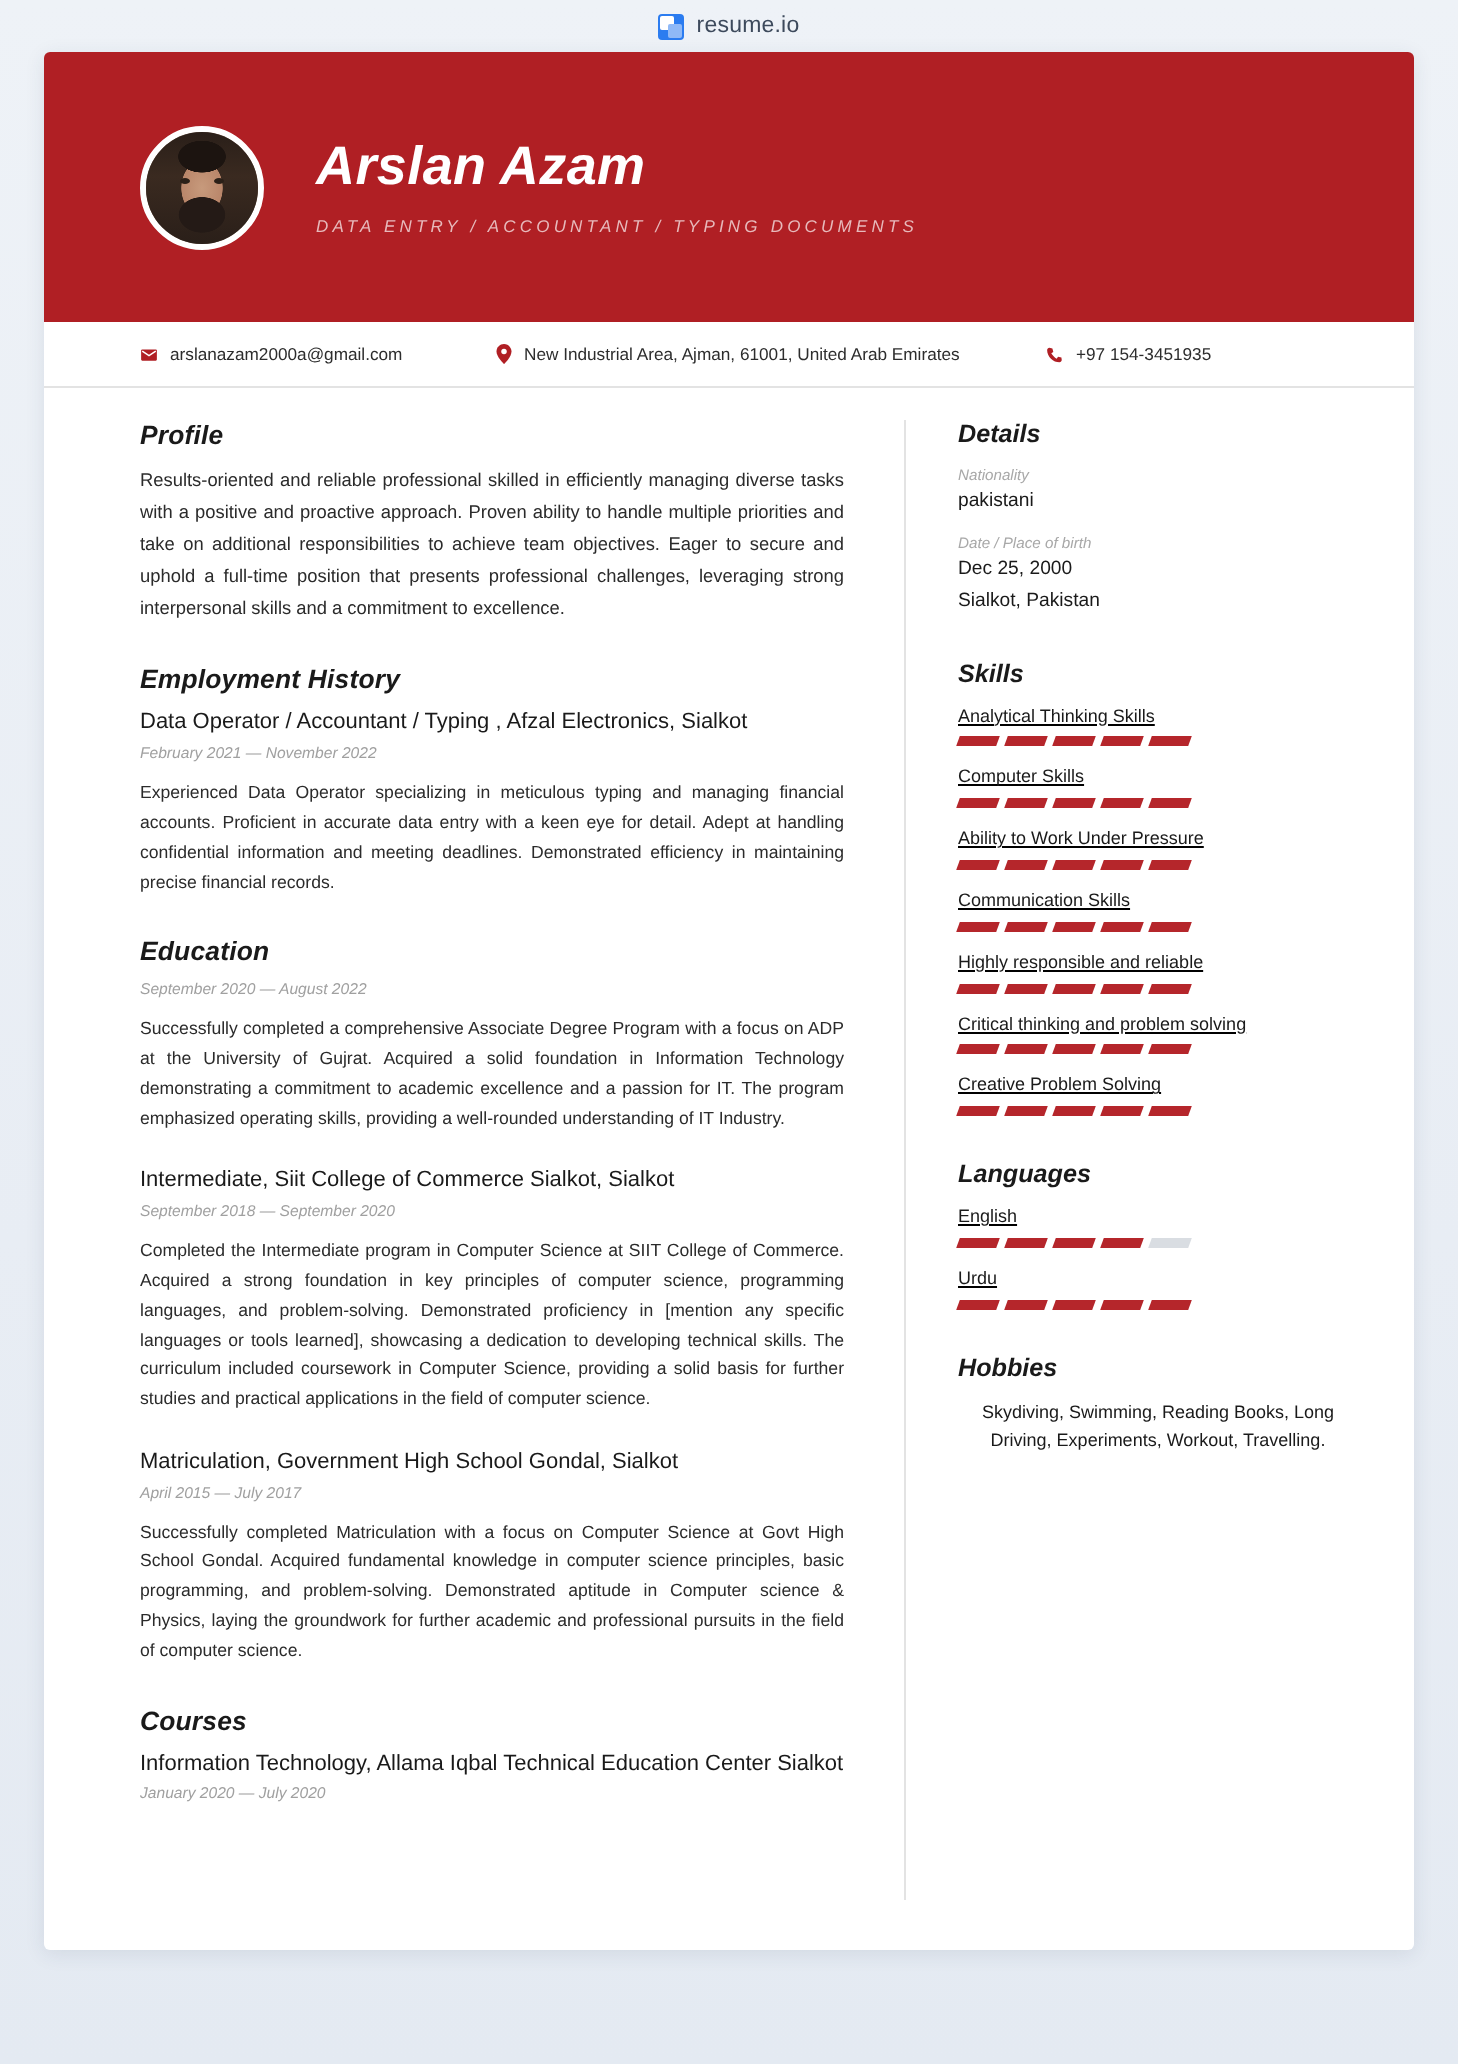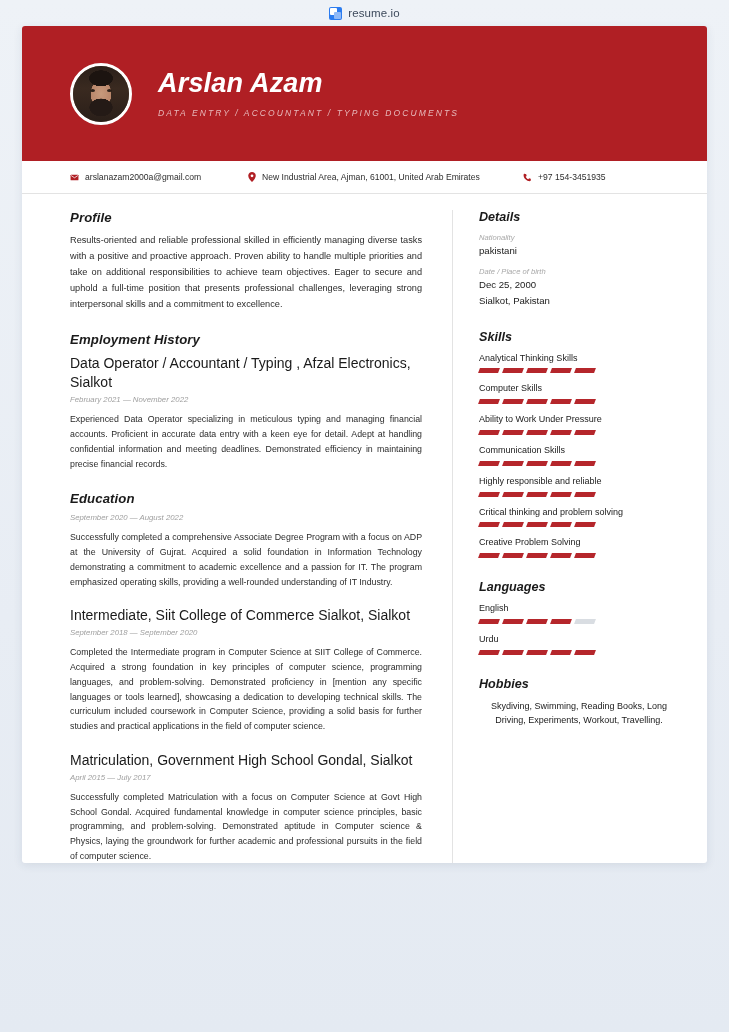--- a/index.html
+++ b/index.html
@@ -14,21 +14,21 @@
     gap: 6px;
   }
   .brand-logo { width: 13px; height: 13px; position: relative; display:inline-block;}
   .brand-logo .sq1{position:absolute;left:0;top:0;width:13px;height:13px;background:#2b7cf0;border-radius:2px;}
   .brand-logo .sq2{position:absolute;left:1px;top:1px;width:7px;height:7px;background:#fff;border-radius:1px;}
   .brand-logo .sq3{position:absolute;left:5px;top:5px;width:7px;height:7px;background:#8fb9f7;border-radius:1px;}
   .brand-text { font-size: 11.5px; color: #3d4a5c; letter-spacing: .1px; }
 
   .page {
     position: absolute; left: 22px; top: 26px;
-    width: 685px; height: 837px;
+    width: 685px; height: 949px;
     background: #fff;
     border-radius: 3px;
     box-shadow: 0 2px 10px rgba(40,60,90,.10);
     overflow: hidden;
   }
 
   .hero {
     background: #b01f24;
     height: 135px;
     display: flex; align-items: center;
@@ -80,37 +80,37 @@
 
   .body { display: flex; padding: 16px 0 0 0; }
   .col-main { width: 430px; padding: 0 30px 0 48px; }
   .col-side { width: 255px; padding: 0 28px 0 26px; border-left: 1px solid #e3e3e3; min-height: 740px;}
 
   h2.sec {
     font-size: 13.2px; font-style: italic; font-weight: bold;
     color: #1a1a1a; letter-spacing: .1px; margin-bottom: 7px;
   }
   .entry { margin-bottom: 15px; }
-  .entry-title { font-size: 14px; color: #1a1a1a; line-height:1.35; }
+  .entry-title { font-size: 11px; color: #1a1a1a; line-height:1.35; }
   .entry-date { font-size: 7.8px; font-style: italic; color: #a0a0a0; margin-top: 3px; }
   .para {
     font-size: 8.8px; color: #2b2b2b; line-height: 1.68; margin-top: 8px;
     text-align: justify;
   }
   .profile-para { font-size: 9.2px; line-height: 1.75; margin-top: 0; }
   .block { margin-bottom: 20px; }
   .block-edu .entry { margin-bottom: 17px; }
 
   
   .side-block { margin-bottom: 22px; }
   h2.sec-side { font-size: 12.6px; font-style: italic; font-weight: bold; color:#1a1a1a; margin-bottom: 8px;}
   .det-label { font-size: 7.6px; font-style: italic; color: #a8a8a8; margin-top: 9px; }
   .det-value { font-size: 9.6px; color: #1a1a1a; line-height: 1.45; margin-top: 2px; }
 
-  .skill { margin-bottom: 9px; }
+  .skill { margin-bottom: 9px; text-decoration: underline; }
   .skill-name { font-size: 9px; color: #1a1a1a; line-height: 1.42; }
   .bars { display: flex; gap: 4px; margin-top: 4px; }
   .seg {
     width: 20px; height: 5px; background: #d9dde2;
     transform: skewX(-20deg);
   }
   .seg.on { background: #b5262b; }
 
   .hobby-text { font-size: 9px; color: #1a1a1a; line-height: 1.62; text-align: center; }
 </style>
@@ -200,20 +200,21 @@
         <div class="entry">
           <div class="entry-title">Matriculation, Government High School Gondal, Sialkot</div>
           <div class="entry-date">April 2015 — July 2017</div>
           <div class="para">Successfully completed Matriculation with a focus on Computer Science at Govt High School Gondal. Acquired fundamental knowledge in computer science principles, basic programming, and problem-solving. Demonstrated aptitude in Computer science &amp; Physics, laying the groundwork for further academic and professional pursuits in the field of computer science.</div>
         </div>
       </div>
 
       <div class="block">
         <h2 class="sec">Courses</h2>
         <div class="entry">
+          <div class="entry-title">Information Technology, Allama Iqbal Technical Education Center Sialkot</div>
           <div class="entry-date">January 2020 — July 2020</div>
         </div>
       </div>
 
     </div>
 
     <div class="col-side">
 
       <div class="side-block">
         <h2 class="sec-side">Details</h2>

